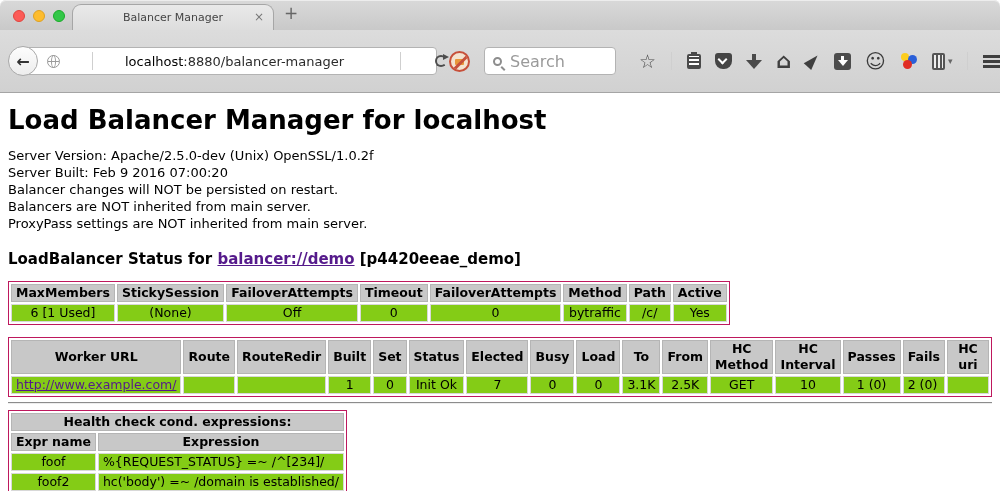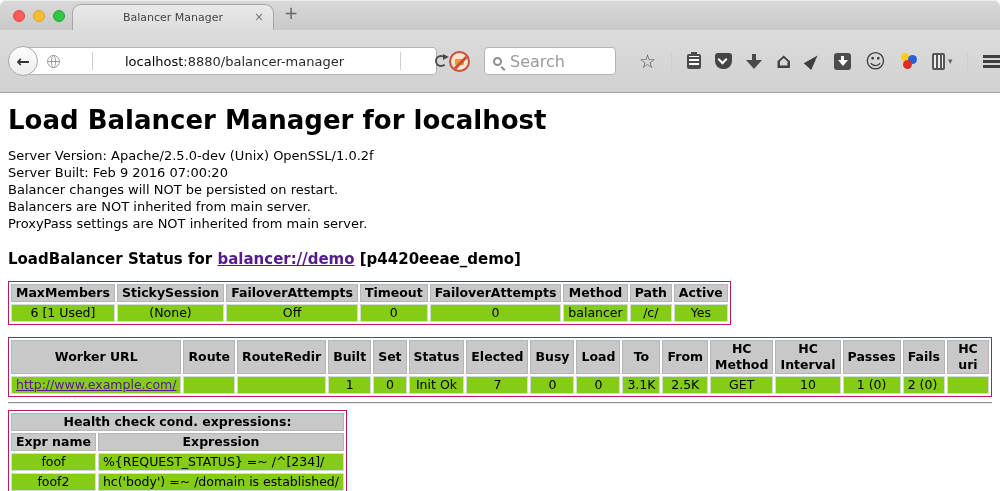--- a/index.html
+++ b/index.html
@@ -240,21 +240,21 @@
       <th>Method</th>
       <th>Path</th>
       <th>Active</th>
     </tr>
     <tr>
       <td>6 [1 Used]</td>
       <td>(None)</td>
       <td>Off</td>
       <td>0</td>
       <td>0</td>
-      <td>balancer</td>
+      <td>bytraffic</td>
       <td>/c/</td>
       <td>Yes</td>
     </tr>
   </tbody>
     </table>
 
   <table class="worker-table">
     <tbody>
         <tr>
       <th style="min-width:150px">Worker URL</th>

